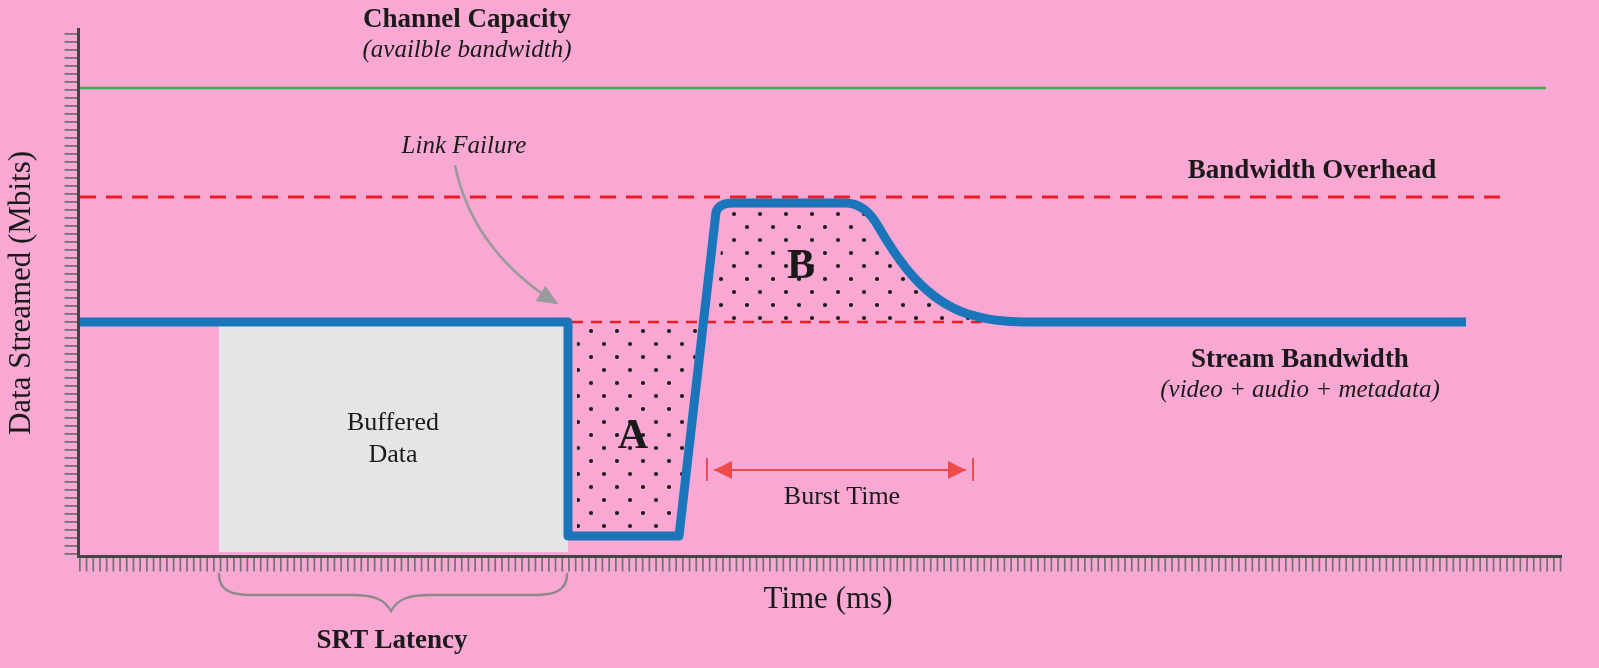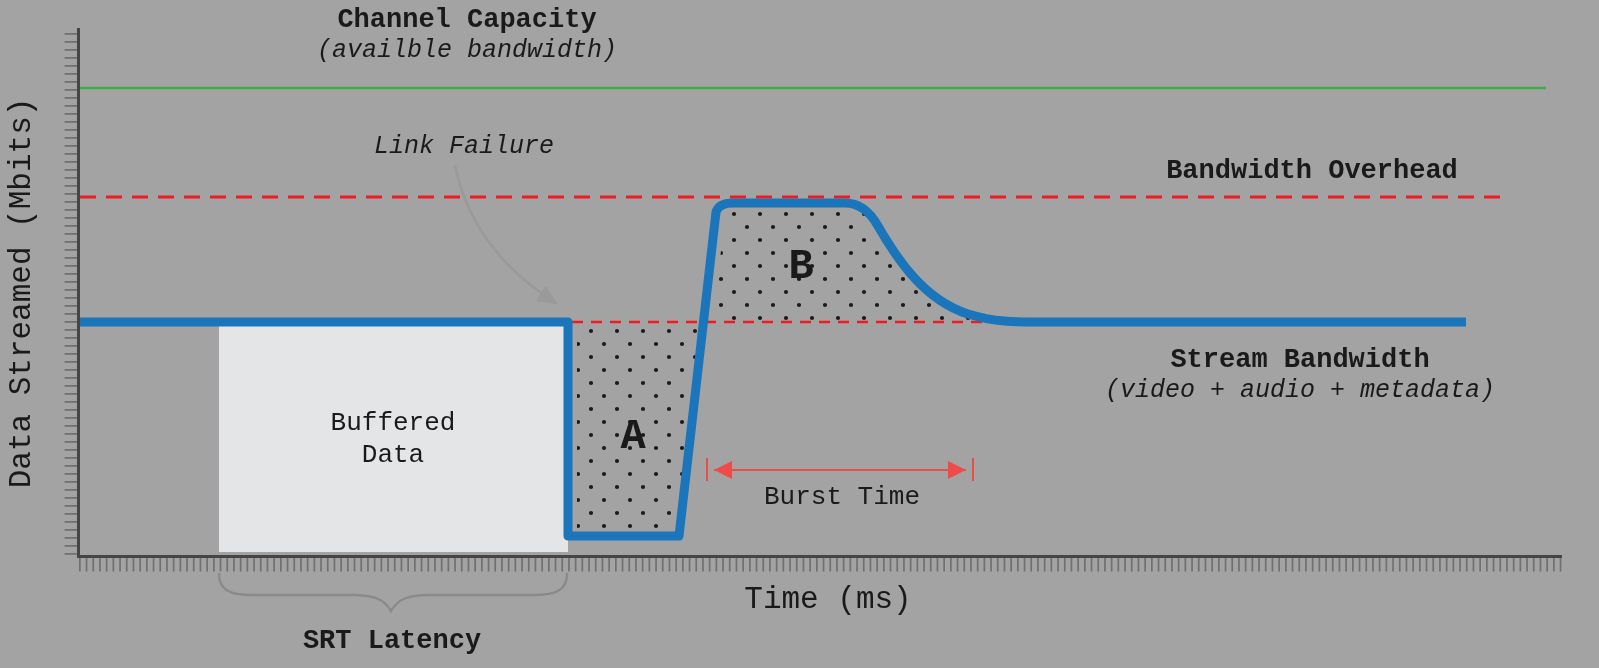--- a/index.html
+++ b/index.html
@@ -1,21 +1,21 @@
 <!DOCTYPE html>
 <html><head>
 <meta charset="utf-8">
 <style>
   html, body { margin: 0; padding: 0; background: #ffffff; }
   .stage {
     position: relative;
     width: 1599px;
     height: 668px;
-    font-family: Liberation Mono, monospace;
-    background: #a3a3a3;
+    font-family: Liberation Serif, serif;
+    background: #f9a8d4;
     overflow: hidden;
   }
   svg text { fill: #1a1a1a; }
   .t-bold   { font-weight: 700; }
   .t-italic { font-style: italic; }
   .fs-title { font-size: 27px; }
   .fs-sub   { font-size: 25px; }
   .fs-body  { font-size: 26px; }
   .fs-axis  { font-size: 31px; }
   .fs-region{ font-size: 42px; font-weight: 700; }

